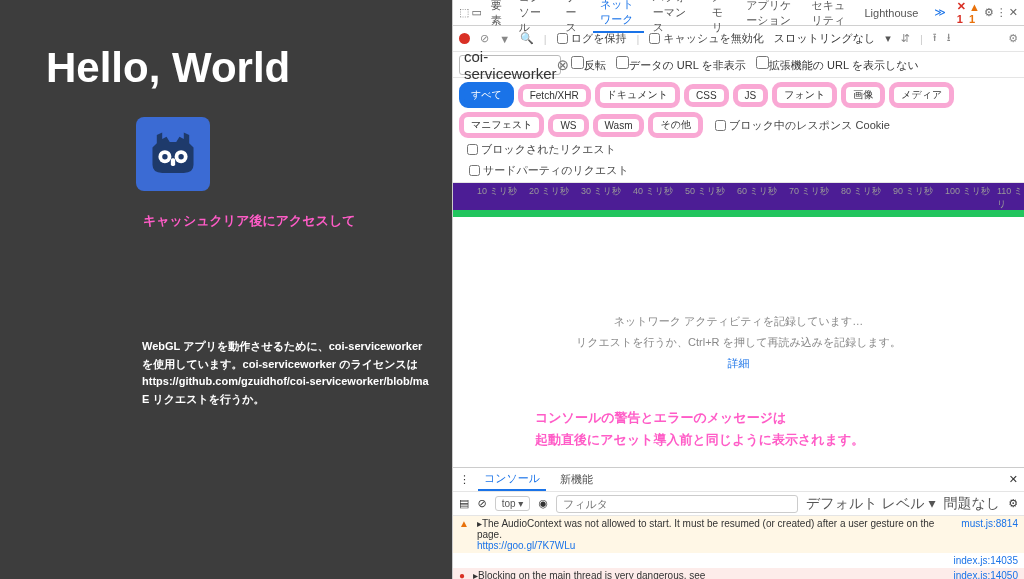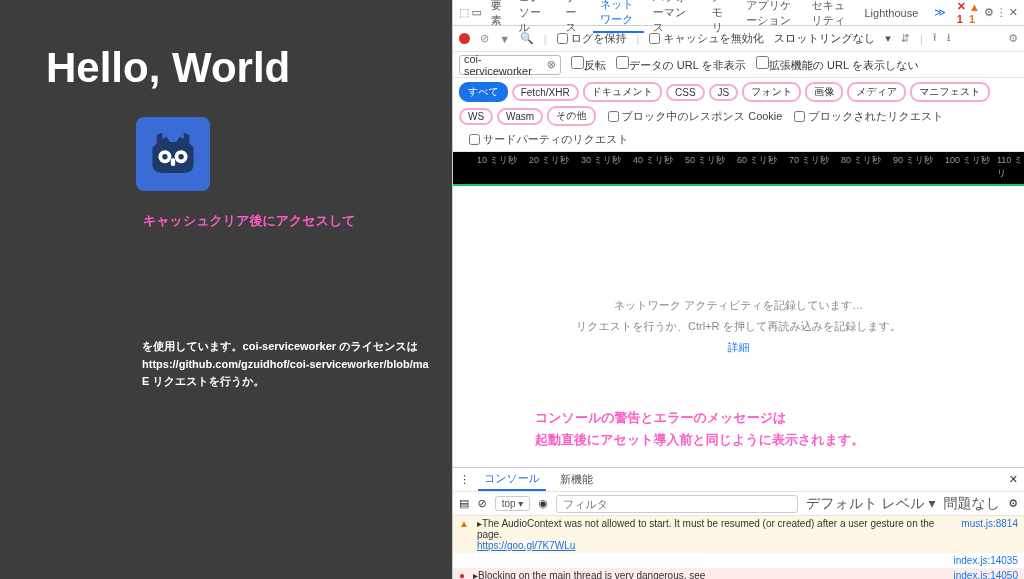--- a/index.html
+++ b/index.html
@@ -29,32 +29,32 @@
 .tool{display:flex;align-items:center;height:26px;border-bottom:1px solid #e5e5e5;padding:0 6px;gap:10px}
 .tool .rec{width:11px;height:11px;border-radius:50%;background:#d93025}
 .tool .clr{color:#888}
 .tool label{display:flex;align-items:center;gap:3px;color:#444}
 .tool input[type=checkbox]{width:11px;height:11px}
 .chev{color:#555}
 
 
 .frow{display:flex;align-items:center;height:26px;border-bottom:1px solid #e5e5e5;padding:0 6px;gap:10px}
 .frow .fbox{display:flex;align-items:center;border:1px solid #bbb;border-radius:3px;height:20px;padding:0 4px;width:102px;justify-content:space-between}
-.frow .fbox span{color:#333;font-size:11px}
+.frow .fbox span{color:#333;font-size:15px}
 
 
 .types{display:flex;flex-wrap:wrap;align-items:center;padding:4px 6px;gap:4px;border-bottom:1px solid #e5e5e5}
-.types .pill{border:2px solid #f9a8d4;border-radius:9px;padding:1px 7px;font-size:10px;color:#333;cursor:pointer}
+.types .pill{border:5px solid #f9a8d4;border-radius:9px;padding:1px 7px;font-size:10px;color:#333;cursor:pointer}
 .types .pill.active{background:#1a73e8;color:#fff;border-color:#1a73e8}
 .types label{display:flex;align-items:center;gap:3px;color:#444;margin-left:8px}
 .types input[type=checkbox]{width:11px;height:11px}
 .types .sub{width:100%;padding-left:2px;color:#444;margin-top:2px}
 
 
-.tl{height:34px;border-bottom:2px solid #22c55e;position:relative;background:#000000}
+.tl{height:34px;border-bottom:7px solid #22c55e;position:relative;background:#4c1d95}
 .tl .tick{position:absolute;top:2px;font-size:9px;color:#999}
 
 
 .empty{flex:1;display:flex;flex-direction:column;align-items:center;justify-content:center;color:#888;font-size:11px;gap:6px;position:relative}
 .empty .lnk{color:#1a73e8;cursor:pointer}
 
 
 .anno{position:absolute;left:82px;bottom:16px;color:#ff5cc7;font-weight:700;font-size:13px;line-height:1.7}
 
 
@@ -66,21 +66,21 @@
 .drawer .bar{display:flex;align-items:center;height:24px;border-bottom:1px solid #e5e5e5;padding:0 6px;gap:8px}
 .drawer .bar input{flex:1;border:1px solid #ccc;border-radius:3px;height:18px;padding:0 6px;font-size:11px}
 .drawer .bar .sel{border:1px solid #ccc;border-radius:3px;padding:1px 6px;font-size:10px;color:#555}
 .drawer .bar .chip{color:#555;font-size:14px}
 .drawer .msgs{flex:1;overflow:hidden;font-family:Consolas,monospace;font-size:10px}
 .drawer .msg{display:flex;padding:2px 6px;gap:8px;align-items:flex-start}
 .drawer .msg.warn{background:#fff7e6}
 .drawer .msg.err{background:#fdecea}
 .drawer .msg .body{flex:1}
 .drawer .msg .src{color:#1a73e8;white-space:nowrap}
-.drawer .msg .link{color:#1a73e8;text-decoration:underline}
+.drawer .msg .link{color:#1a73e8;}
 </style>
 </head>
 <body>
 
 <div class="root">
 
   <div class="app">
     <div class="hello">Hello, World</div>
     <div class="logo">
       <svg width="54" height="54" viewBox="0 0 100 100">
@@ -89,20 +89,21 @@
           <circle cx="35" cy="55" r="5" fill="#1e3a6b"></circle>
         <circle cx="65" cy="55" r="12" fill="#fff"></circle>
           <circle cx="65" cy="55" r="5" fill="#1e3a6b"></circle>
         <rect x="46" y="58" width="8" height="14" rx="3" fill="#fff"></rect>
       </svg>
     </div>
     <div class="note">
       <div>キャッシュクリア後にアクセスして</div>
     </div>
     <div class="lic">
+      <div>WebGL アプリを動作させるために、coi-serviceworker</div>
       <div>を使用しています。coi-serviceworker のライセンスは</div>
       <div>https://github.com/gzuidhof/coi-serviceworker/blob/ma</div>
       <div>E リクエストを行うか。</div>
     </div>
   </div>
 
   <div class="dt">
 
     <div class="tabs">
       <span class="ic">⬚</span>

